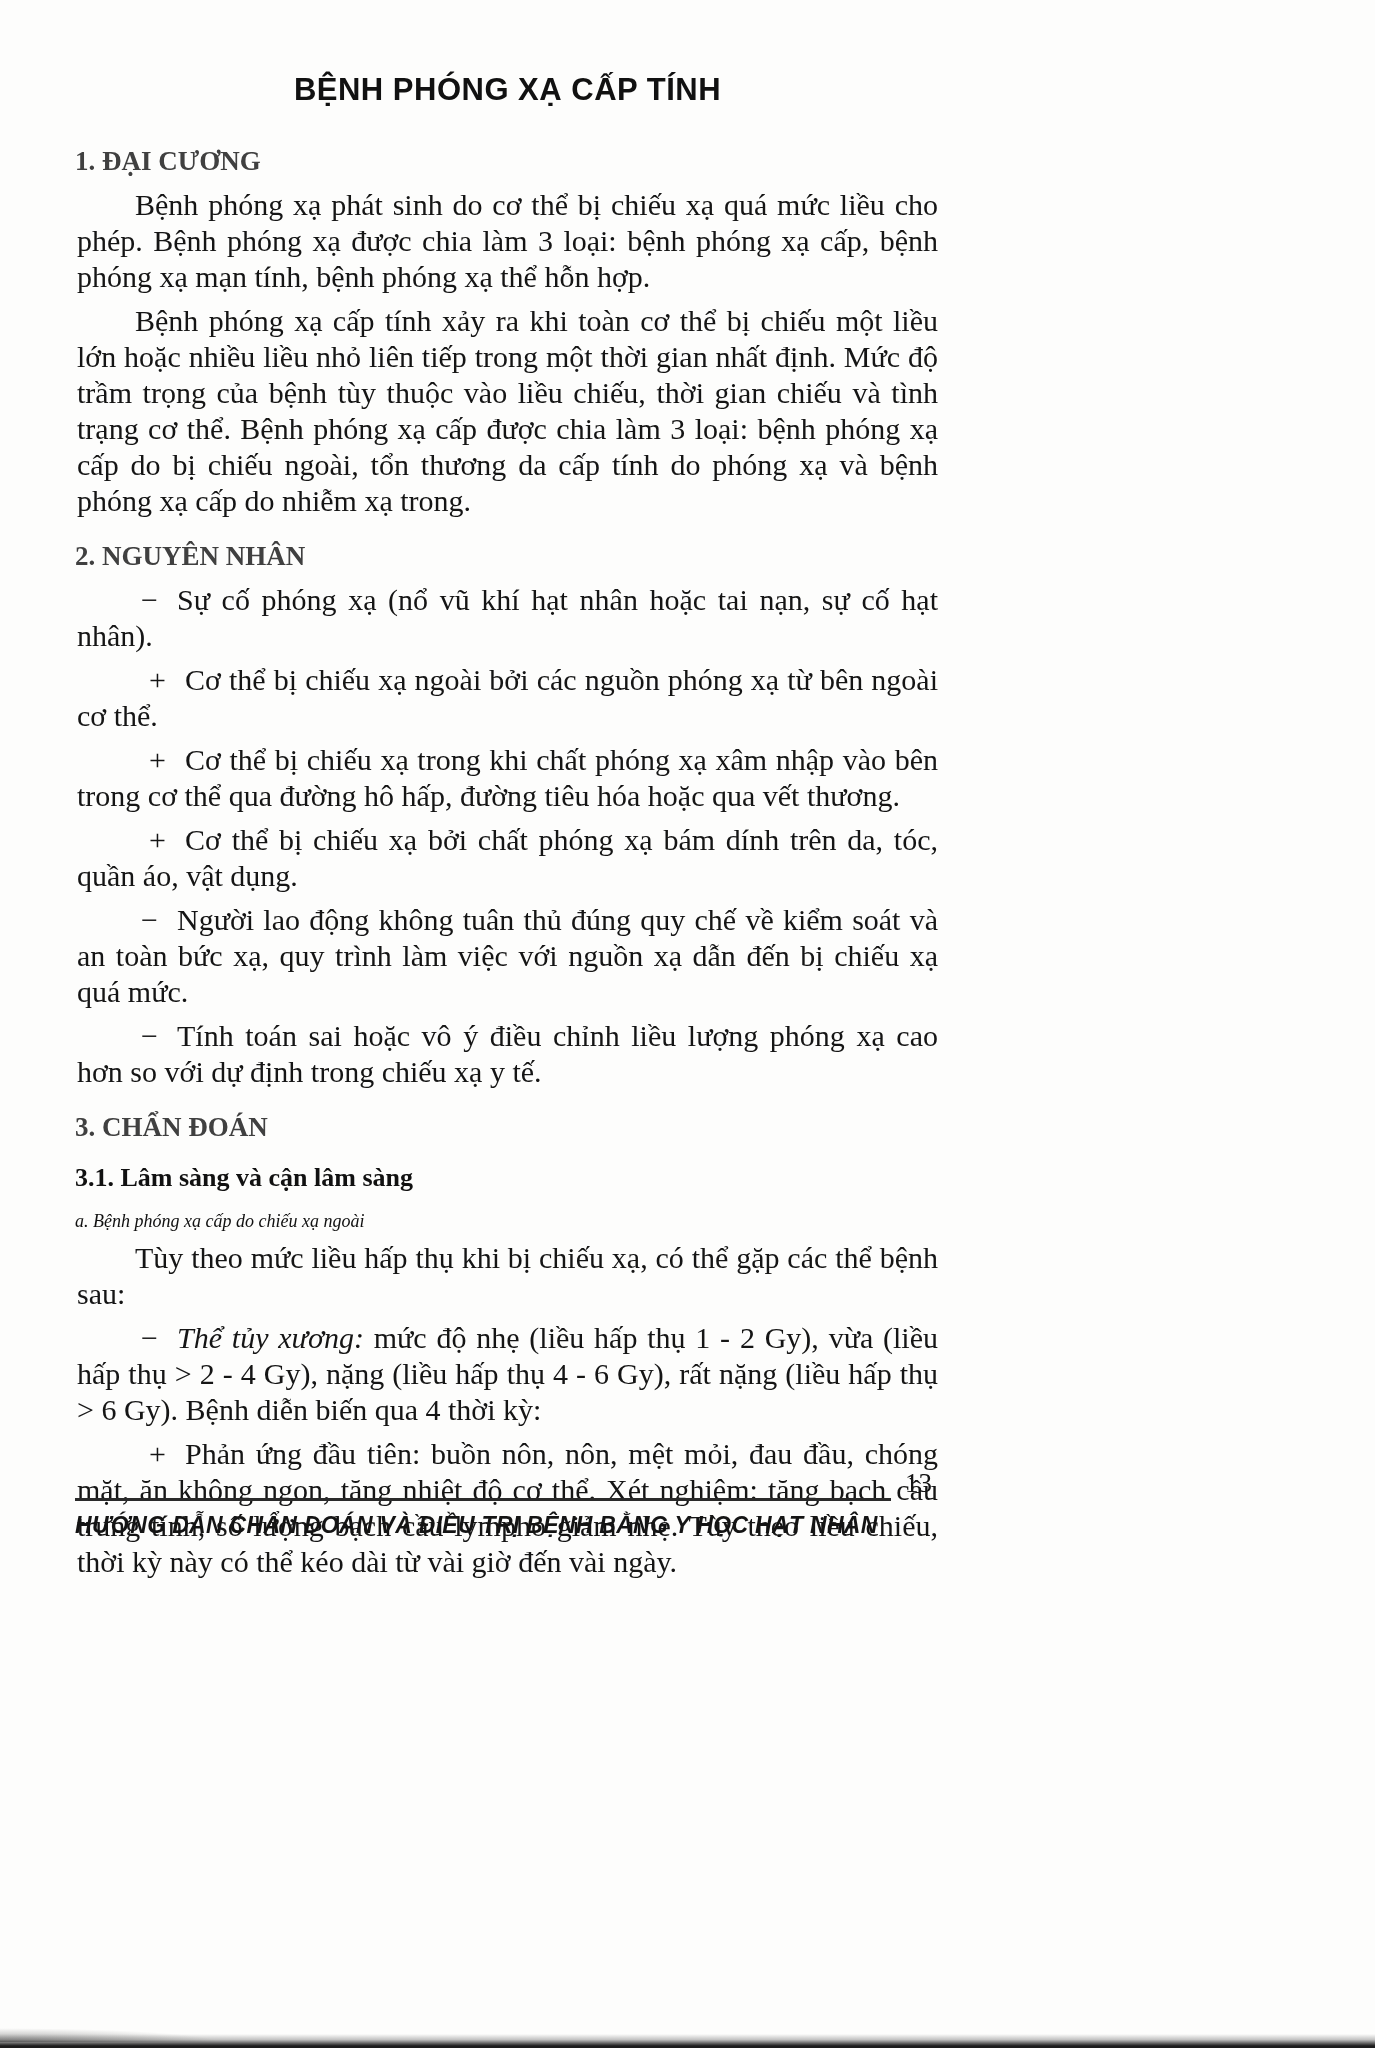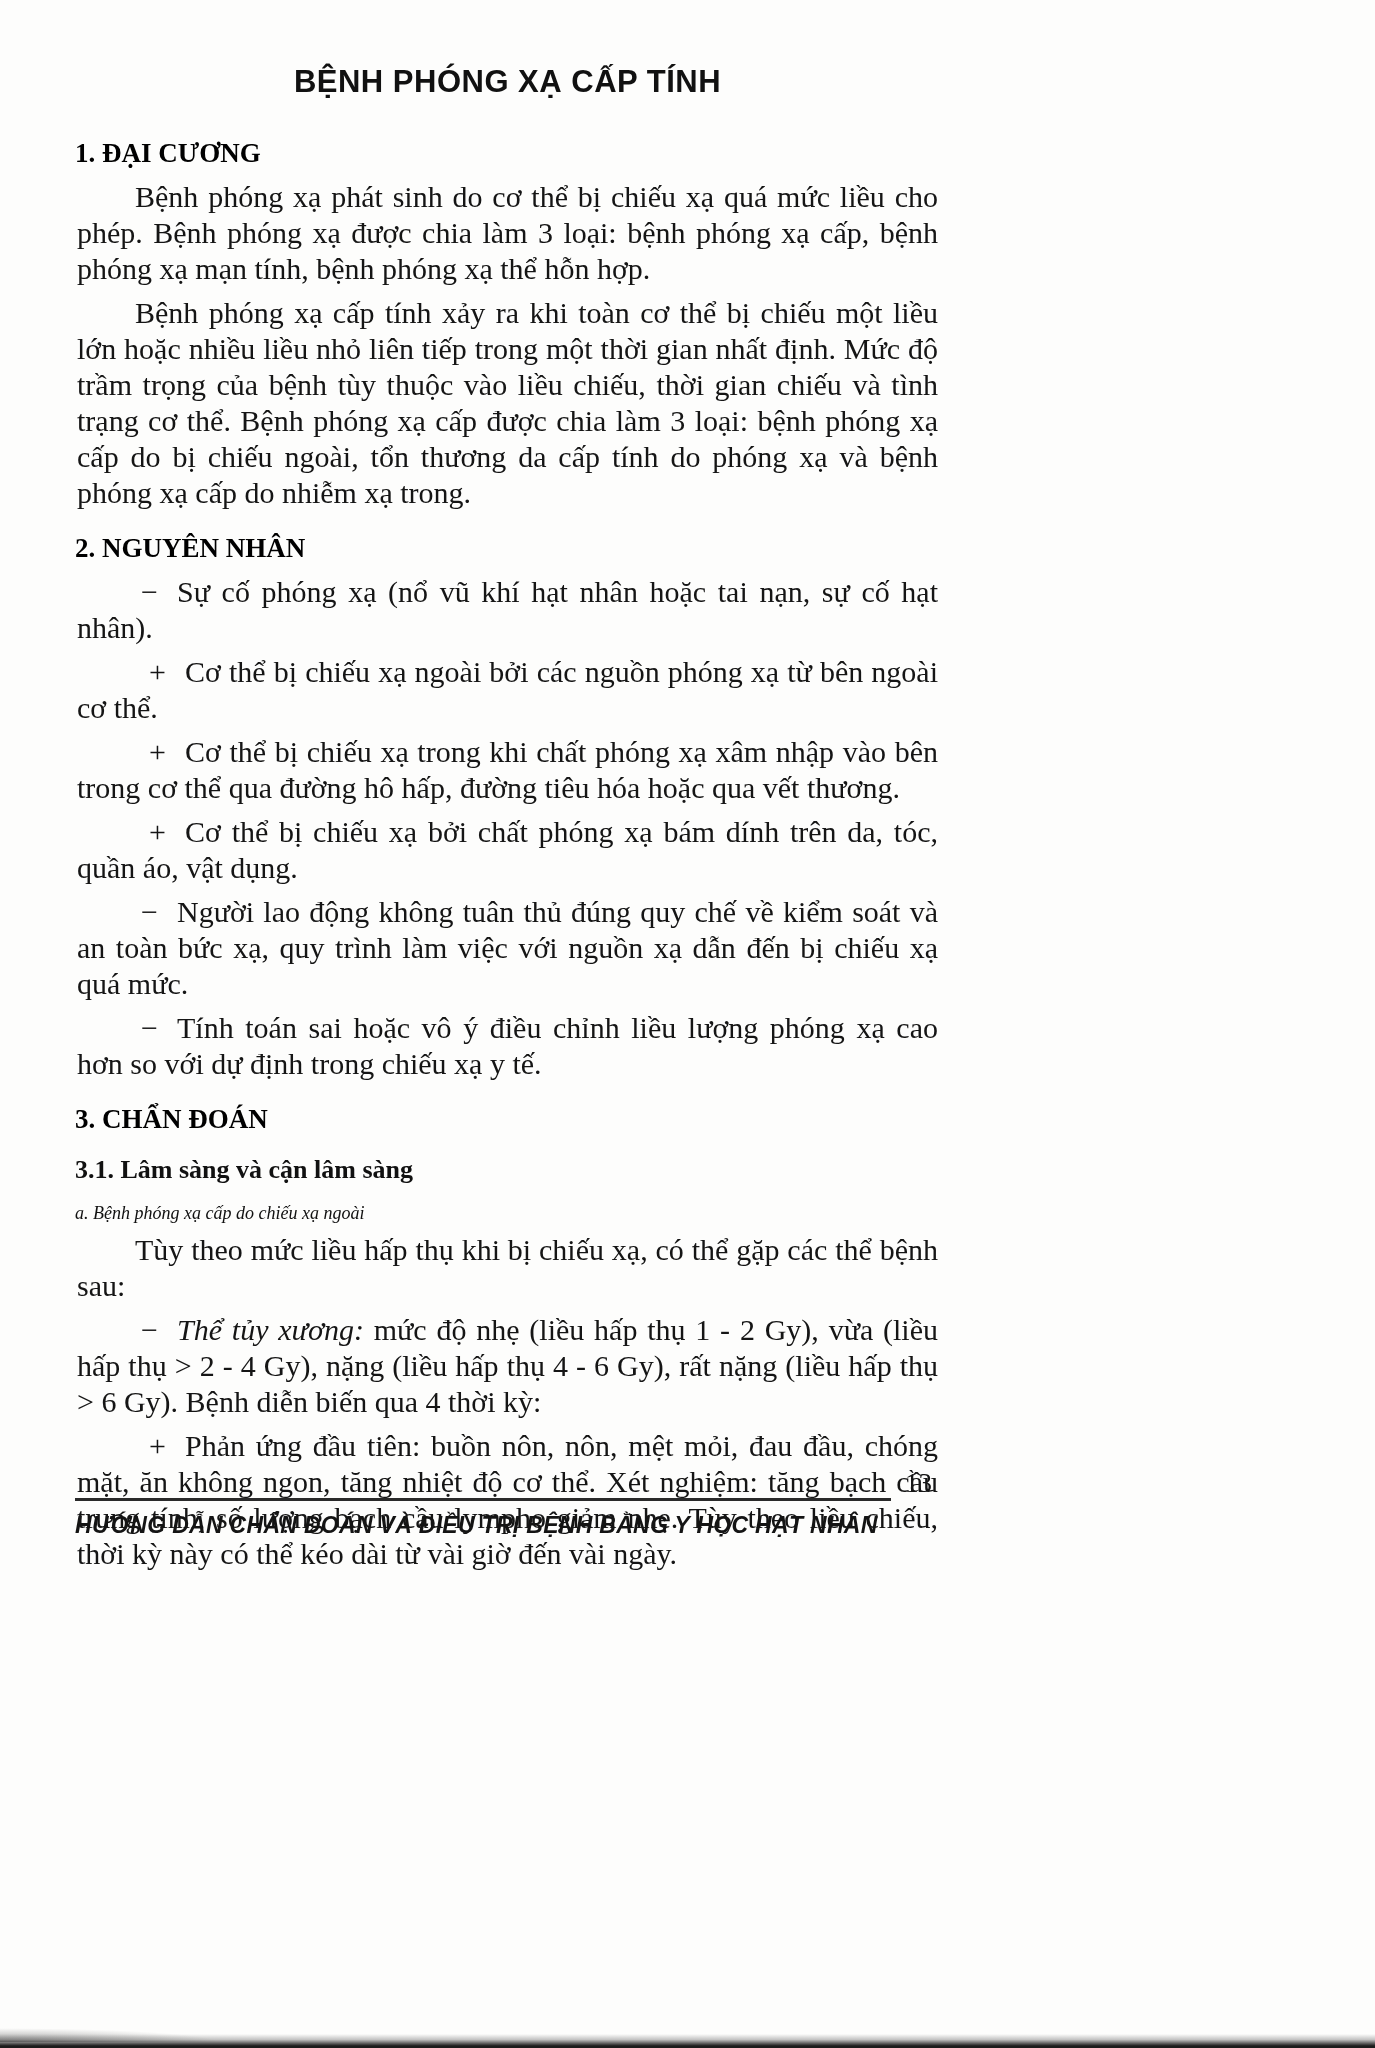--- a/index.html
+++ b/index.html
@@ -8,38 +8,38 @@
     width:1375px; height:2048px;
     margin:0 auto;
     background:#fefefdff;
     background:#fdfdfc;
     font-family:"Liberation Serif", serif;
     color:#151515;
     overflow:hidden;
   }
   .content {
     position:absolute;
-    left:75px; top:0;
+    left:75px; top:8px;
     width:865px;
     padding-top:64px;
   }
   .doc-title {
     font-family:"Liberation Sans", sans-serif;
     font-weight:700;
     font-size:31px;
     letter-spacing:0.5px;
     text-align:center;
     margin:0 0 38px 0;
     color:#111;
   }
   .sec {
     font-size:27px;
     font-weight:700;
     margin:22px 0 10px 0;
-    color:#000000;
+    color:#404040;
   }
   .sub-bold {
     font-size:26px;
     font-weight:700;
     margin:20px 0 8px 0;
     color:#111;
   }
   .sub-italic {
     font-size:18px;
     font-weight:400;

